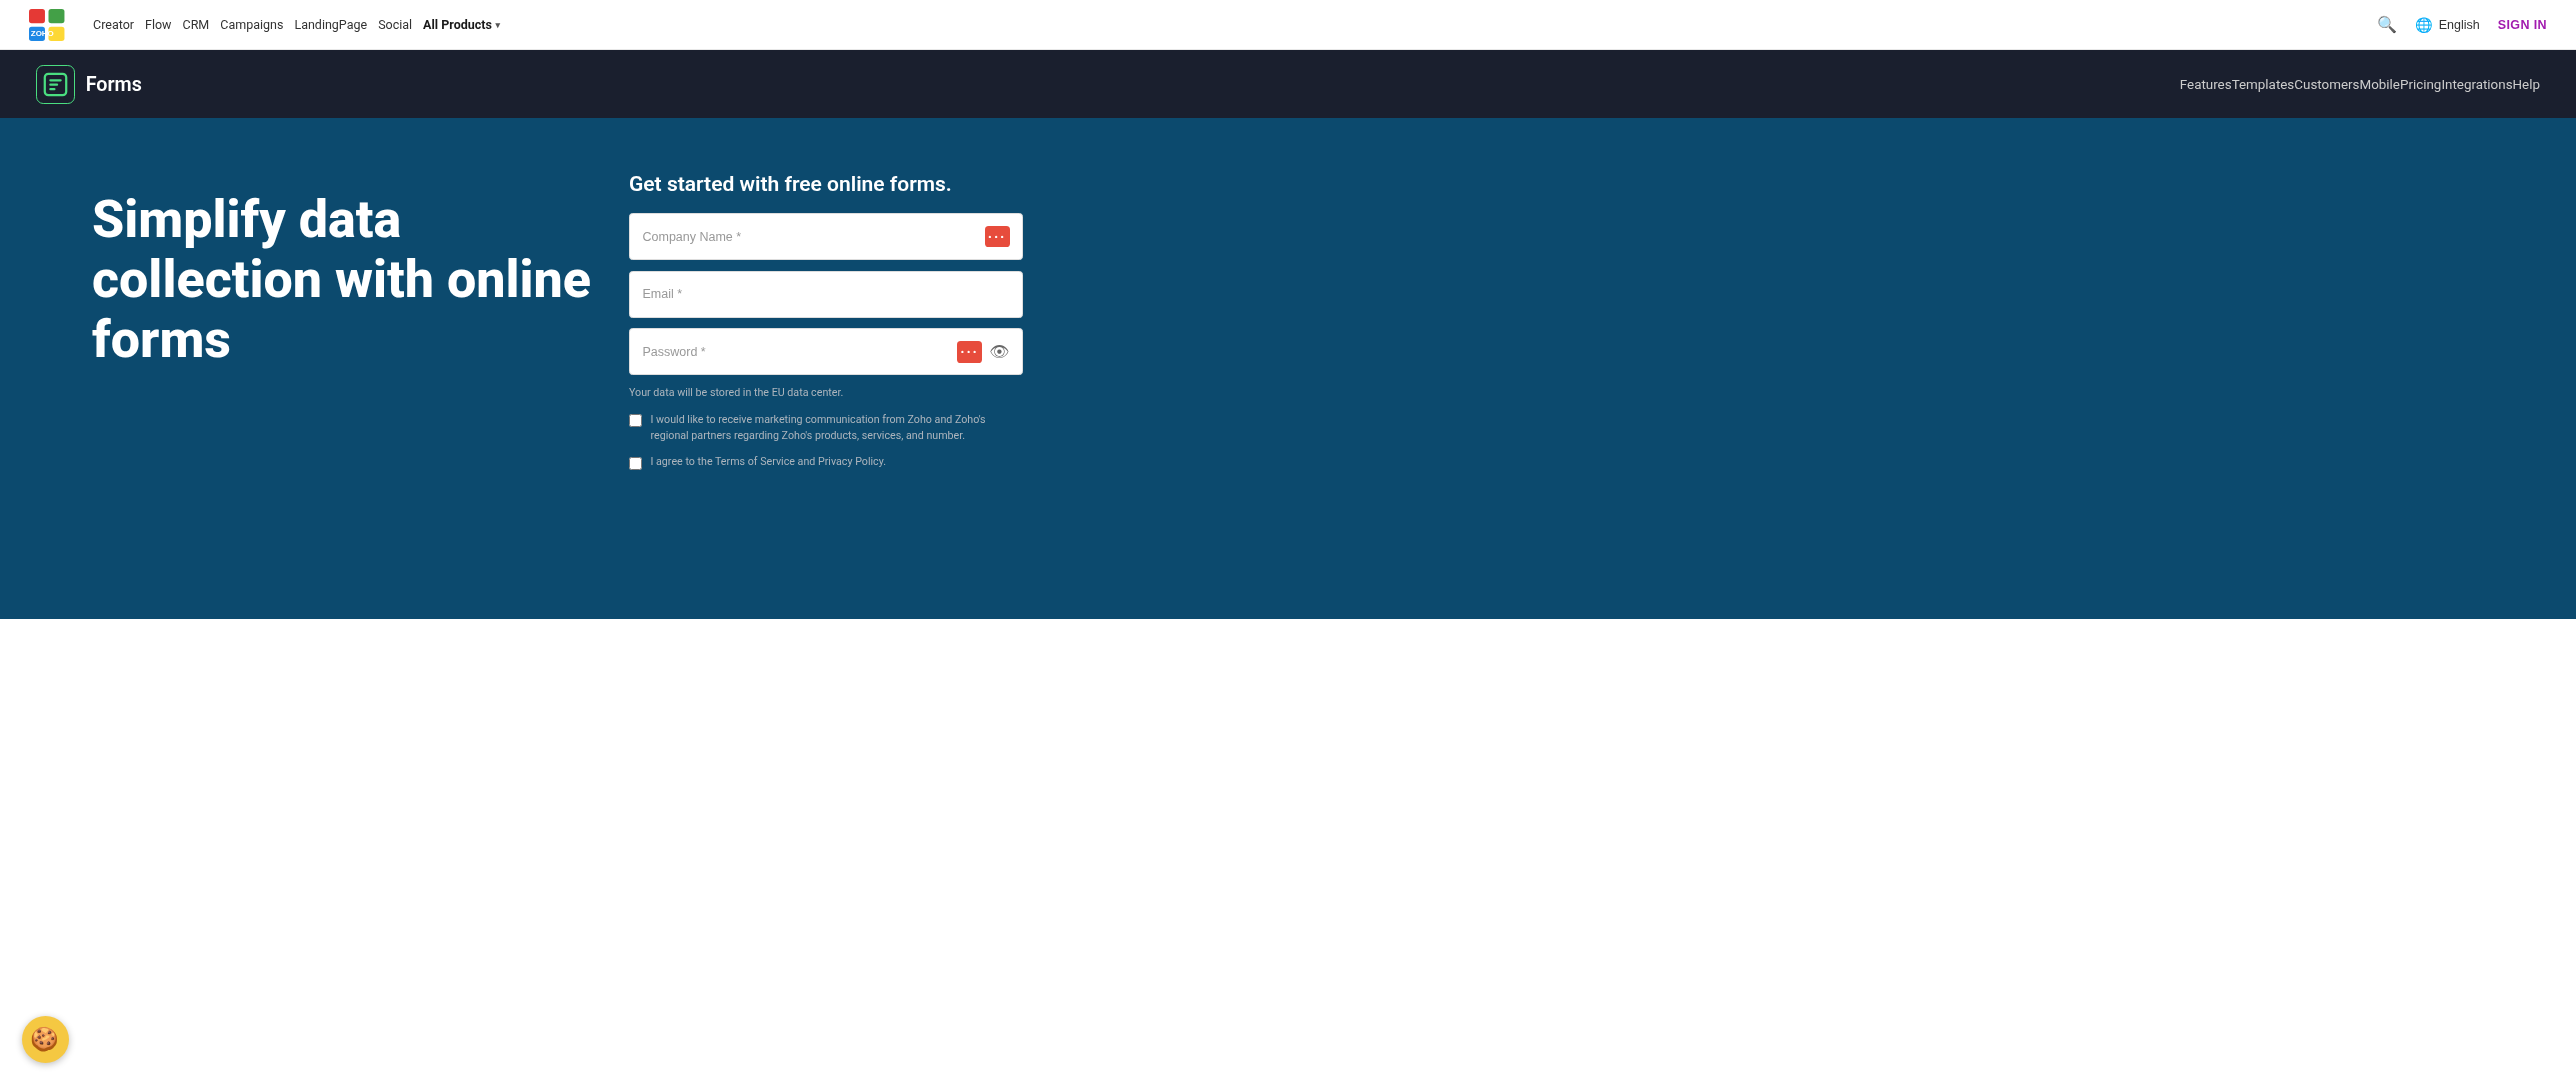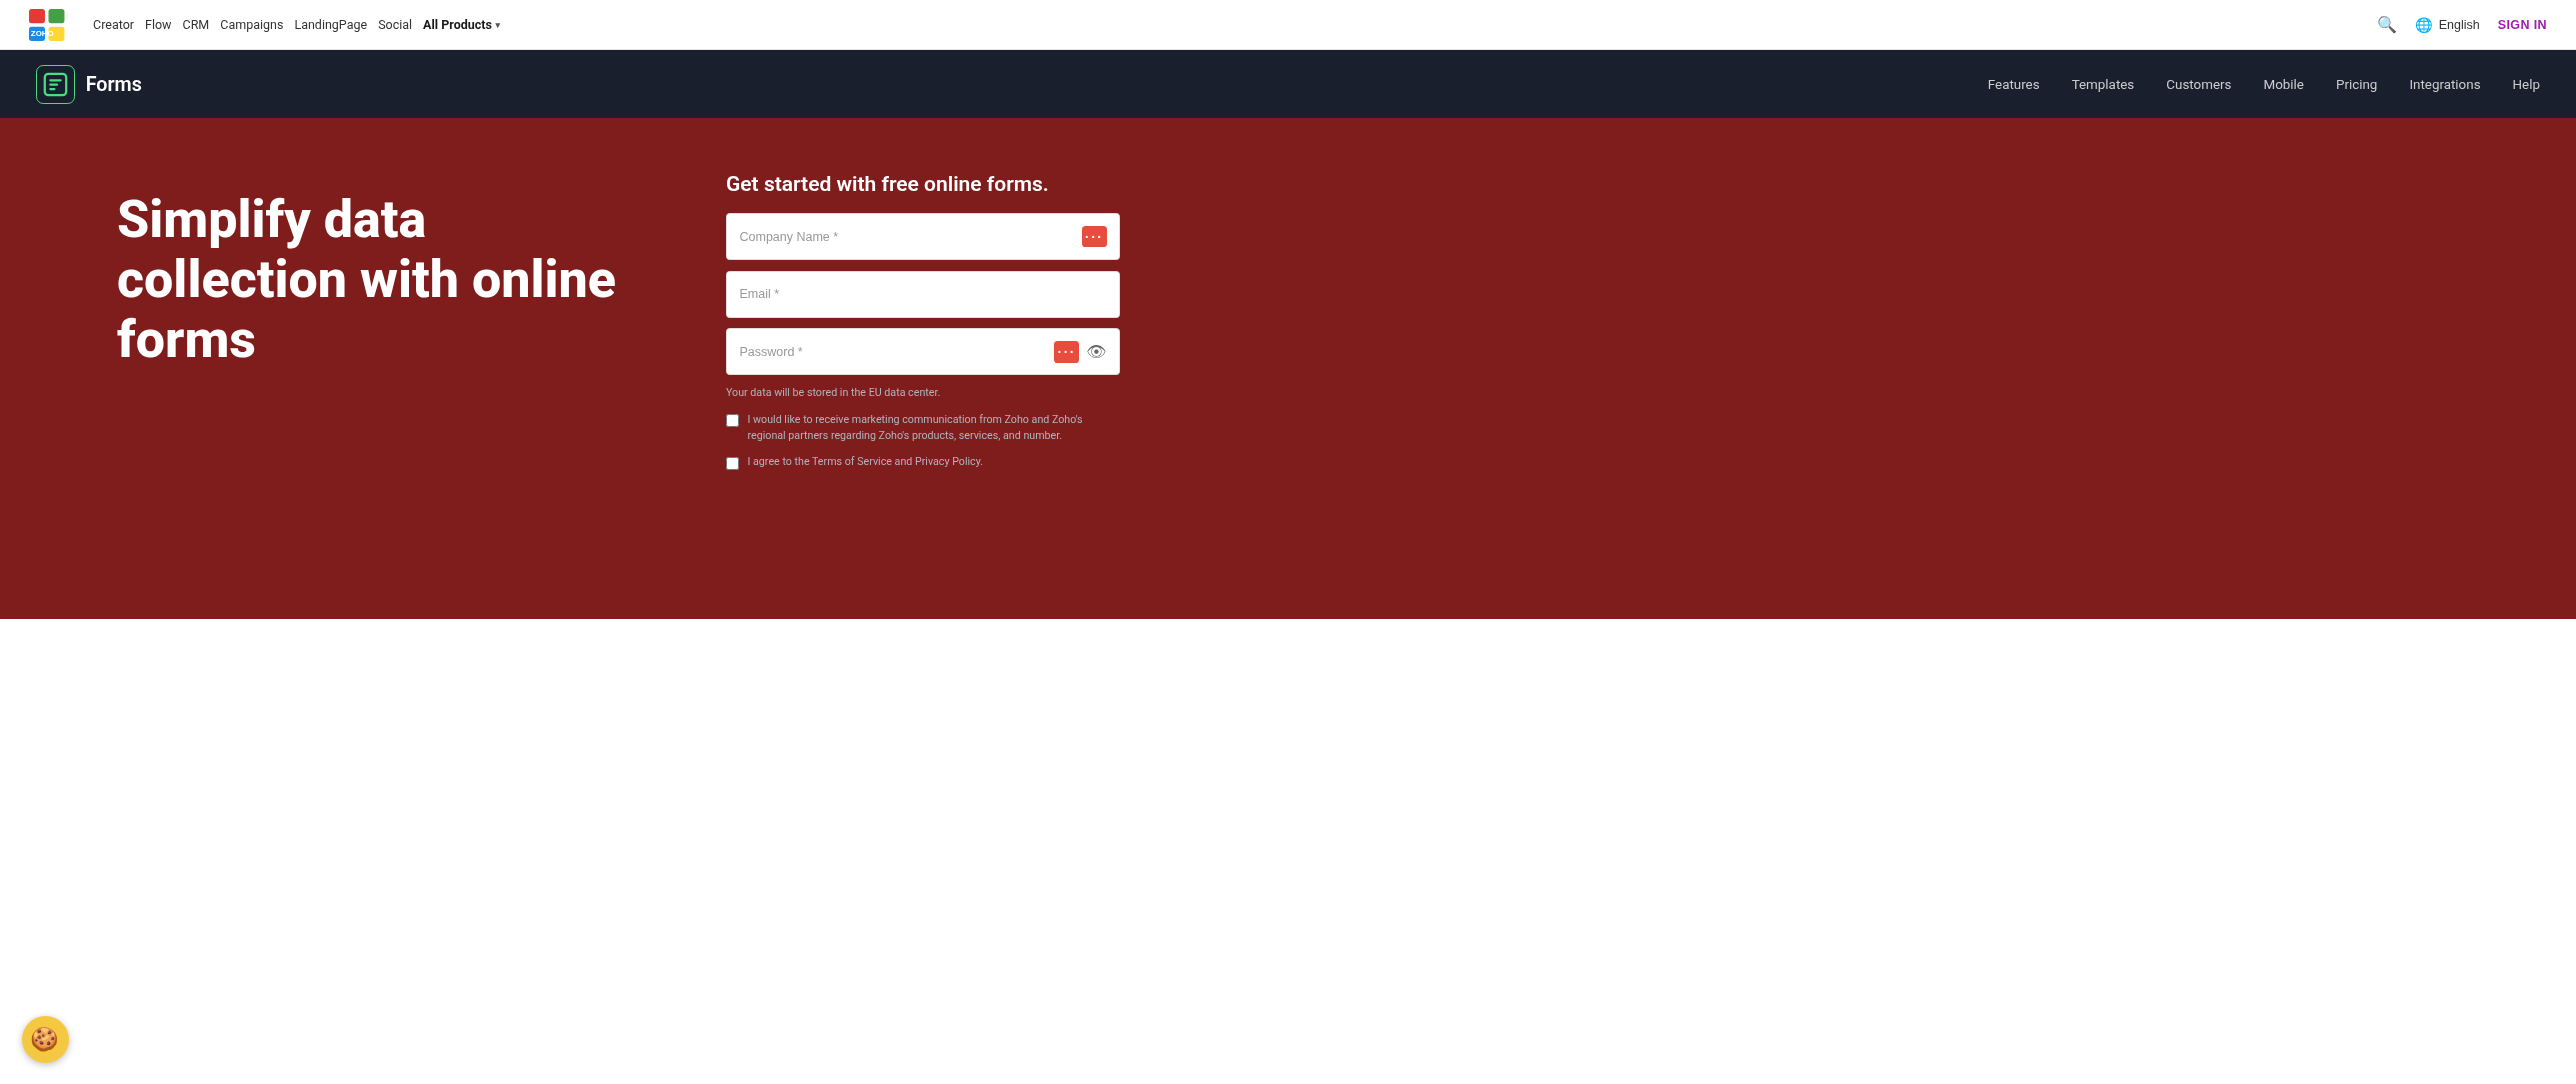--- a/index.html
+++ b/index.html
@@ -113,38 +113,36 @@
       font-weight: 700;
     }
     .forms-logo-text {
       color: #fff;
       font-size: 19.7px;
       font-weight: 600;
     }
     .forms-nav {
       display: flex;
       align-items: flex-start;
-      gap: 32px;
     }
     .forms-nav a {
       text-decoration: none;
       color: #ccc;
       font-size: 13.4px;
       font-weight: 400;
       white-space: nowrap;
     }
 
     
     .hero {
-      background: #7f1d1d;
+      background: #0c4a6e;
       min-height: 501px;
       display: flex;
       align-items: flex-start;
-      padding: 54px 72px 54px 117px;
-      gap: 72px;
+      padding: 54px 72px 54px 92px;
       position: relative;
     }
     .hero-left {
       flex: 1;
       max-width: 537px;
       padding-top: 18px;
     }
     .hero-title {
       color: #fff;
       font-size: 52px;

